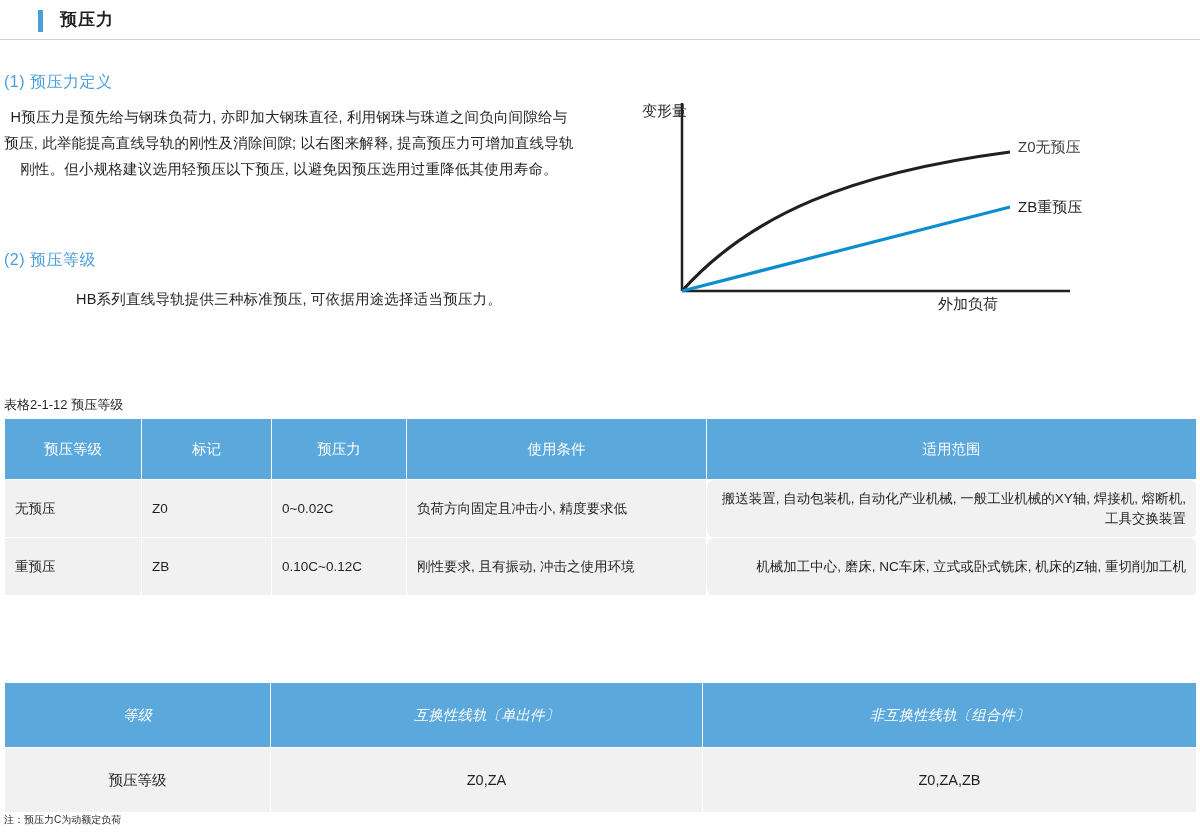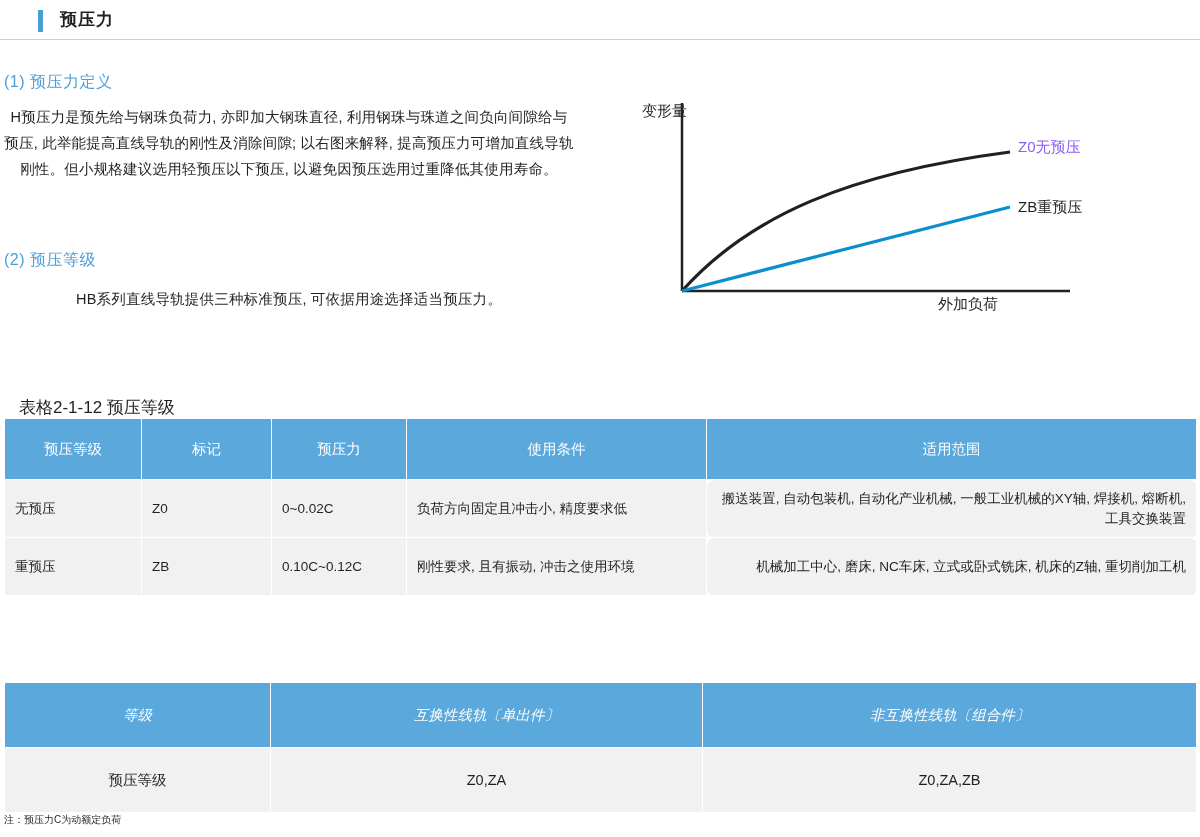--- a/index.html
+++ b/index.html
@@ -86,37 +86,36 @@
     left: 318px;
     top: 200px;
     font-size: 15px;
     color: #231f20;
   }
   .label-z0 {
     position: absolute;
     left: 398px;
     top: 43px;
     font-size: 15px;
-    color: #8b5cf6;
+    color: #404040;
   }
   .label-zb {
     position: absolute;
     left: 398px;
     top: 103px;
     font-size: 15px;
     color: #231f20;
   }
 
   
   .table-caption {
     position: absolute;
     left: 4px;
-    font-size: 17px;
-    color: #231f20;
-    margin-left: 15px;
+    font-size: 13px;
+    color: #231f20;
   }
   #caption-1 { top: 396px; }
 
   .note {
     position: absolute;
     left: 4px;
     top: 813px;
     font-size: 10px;
     color: #231f20;
   }

